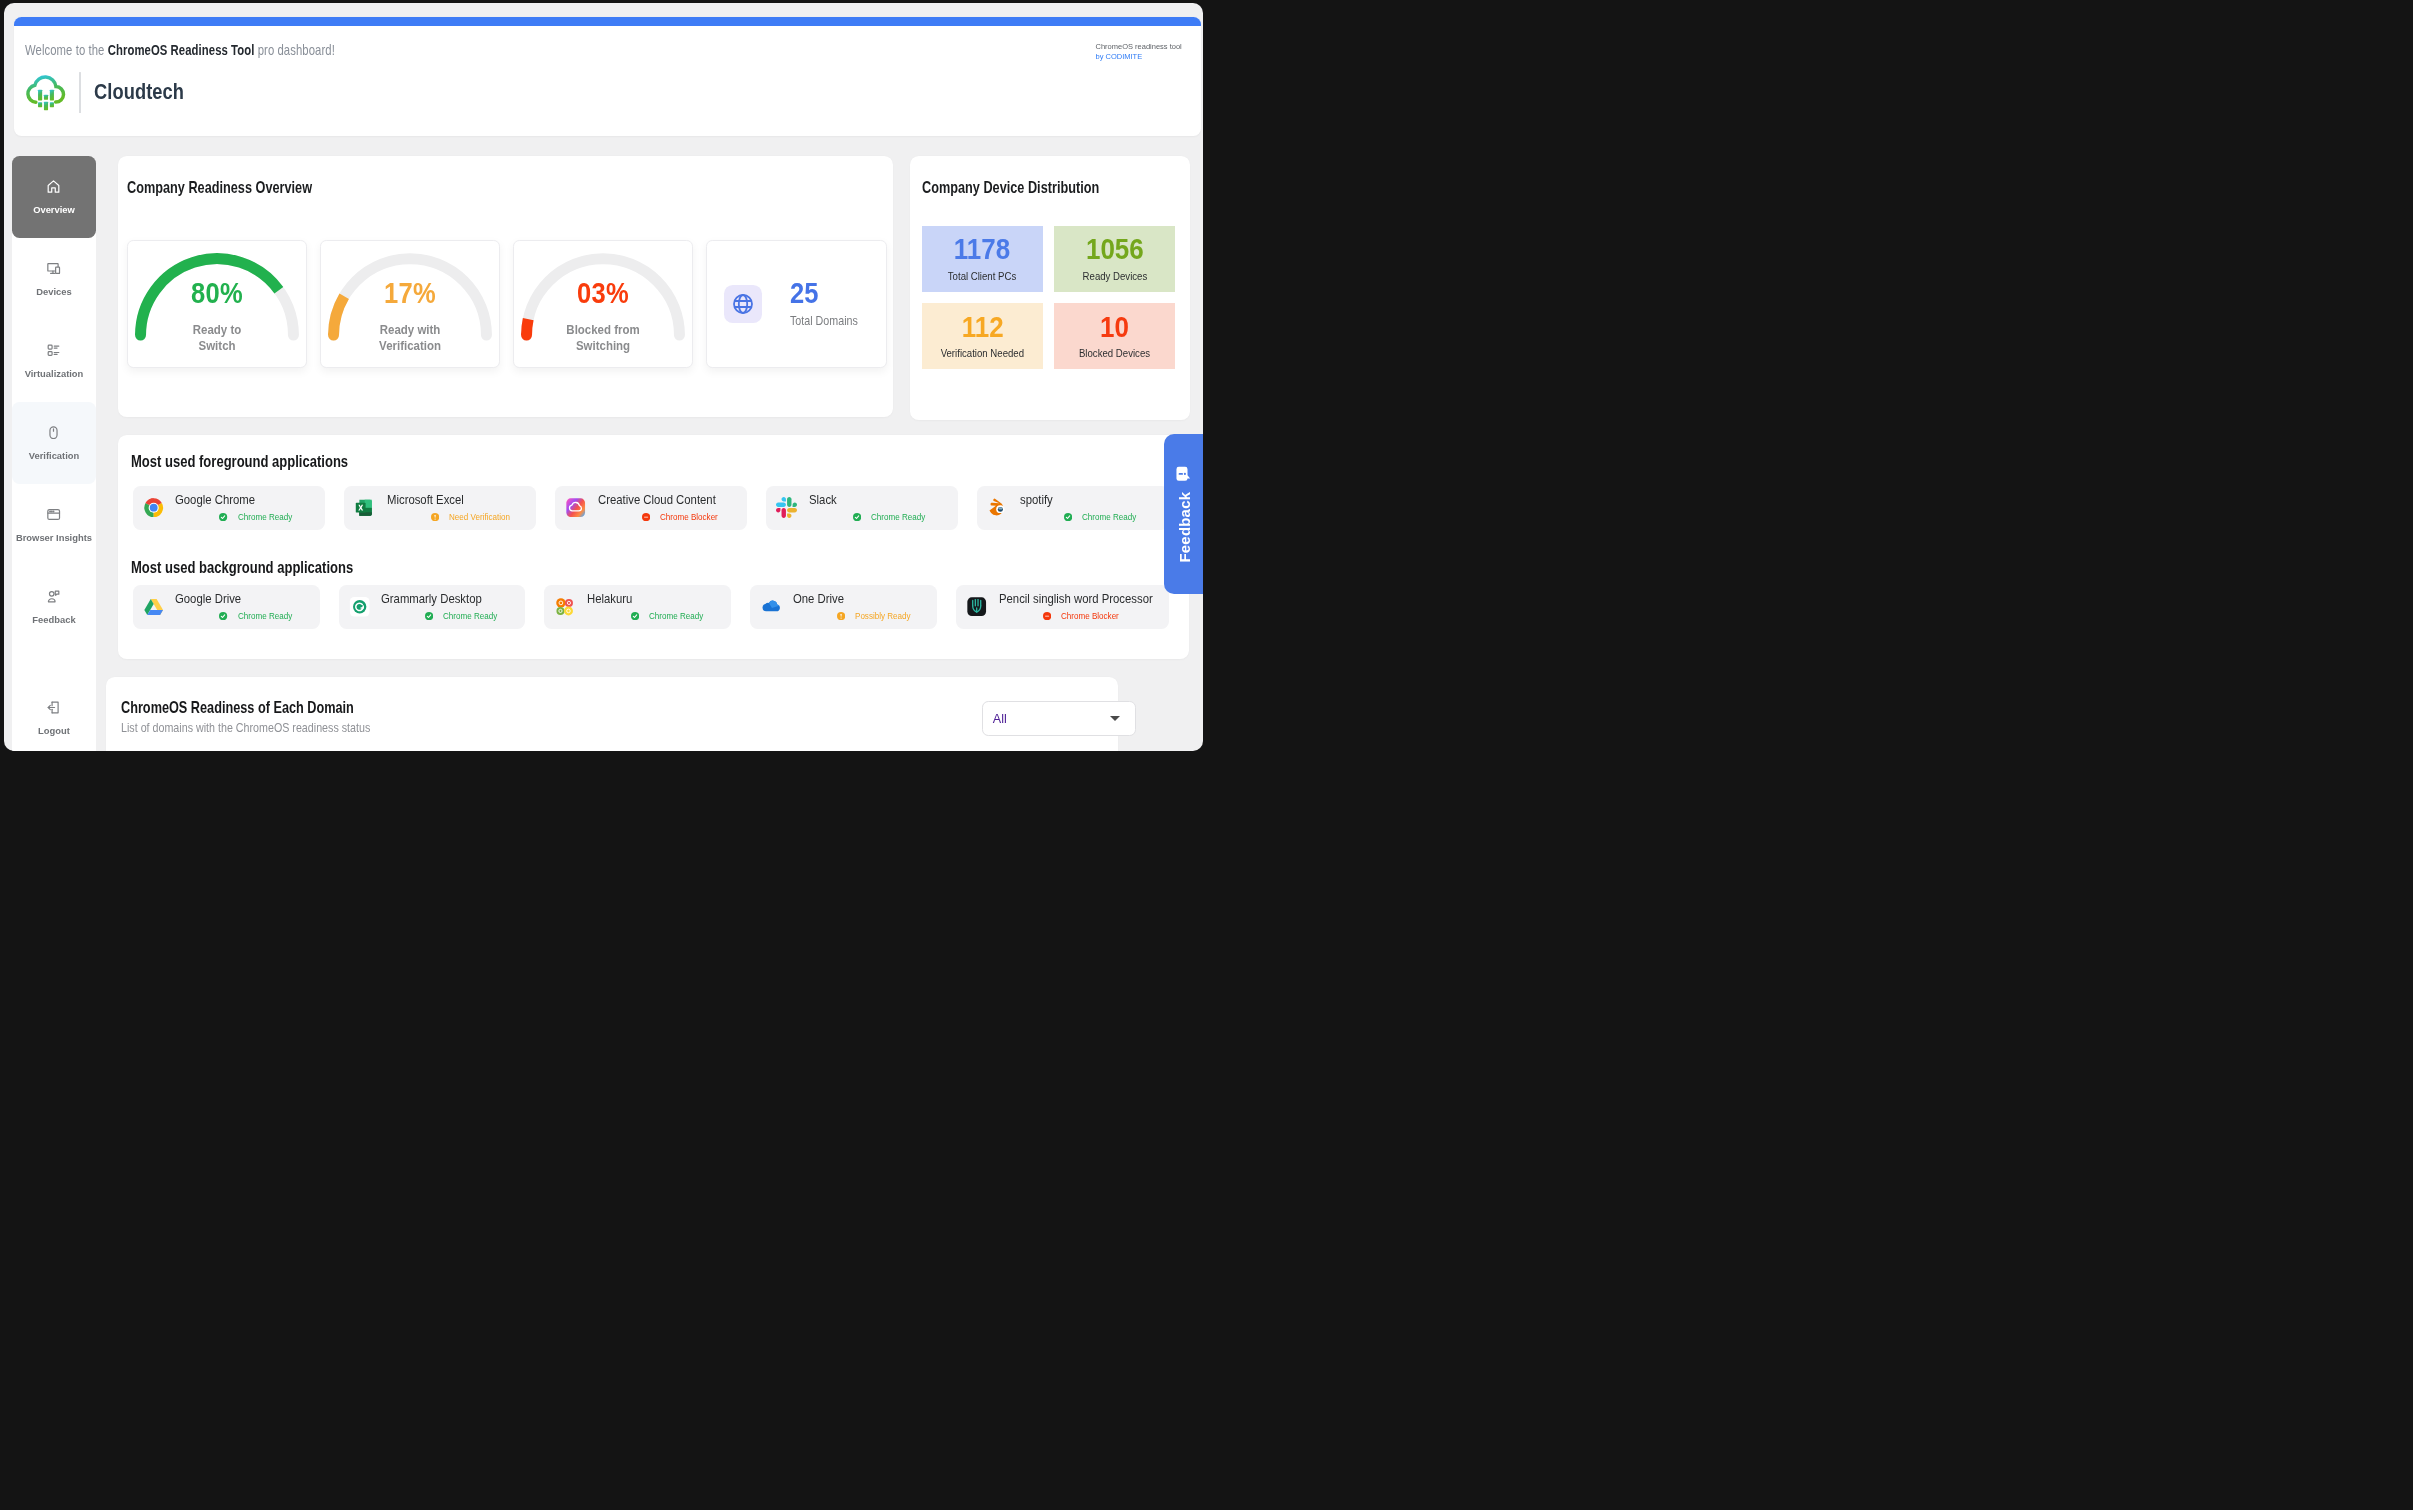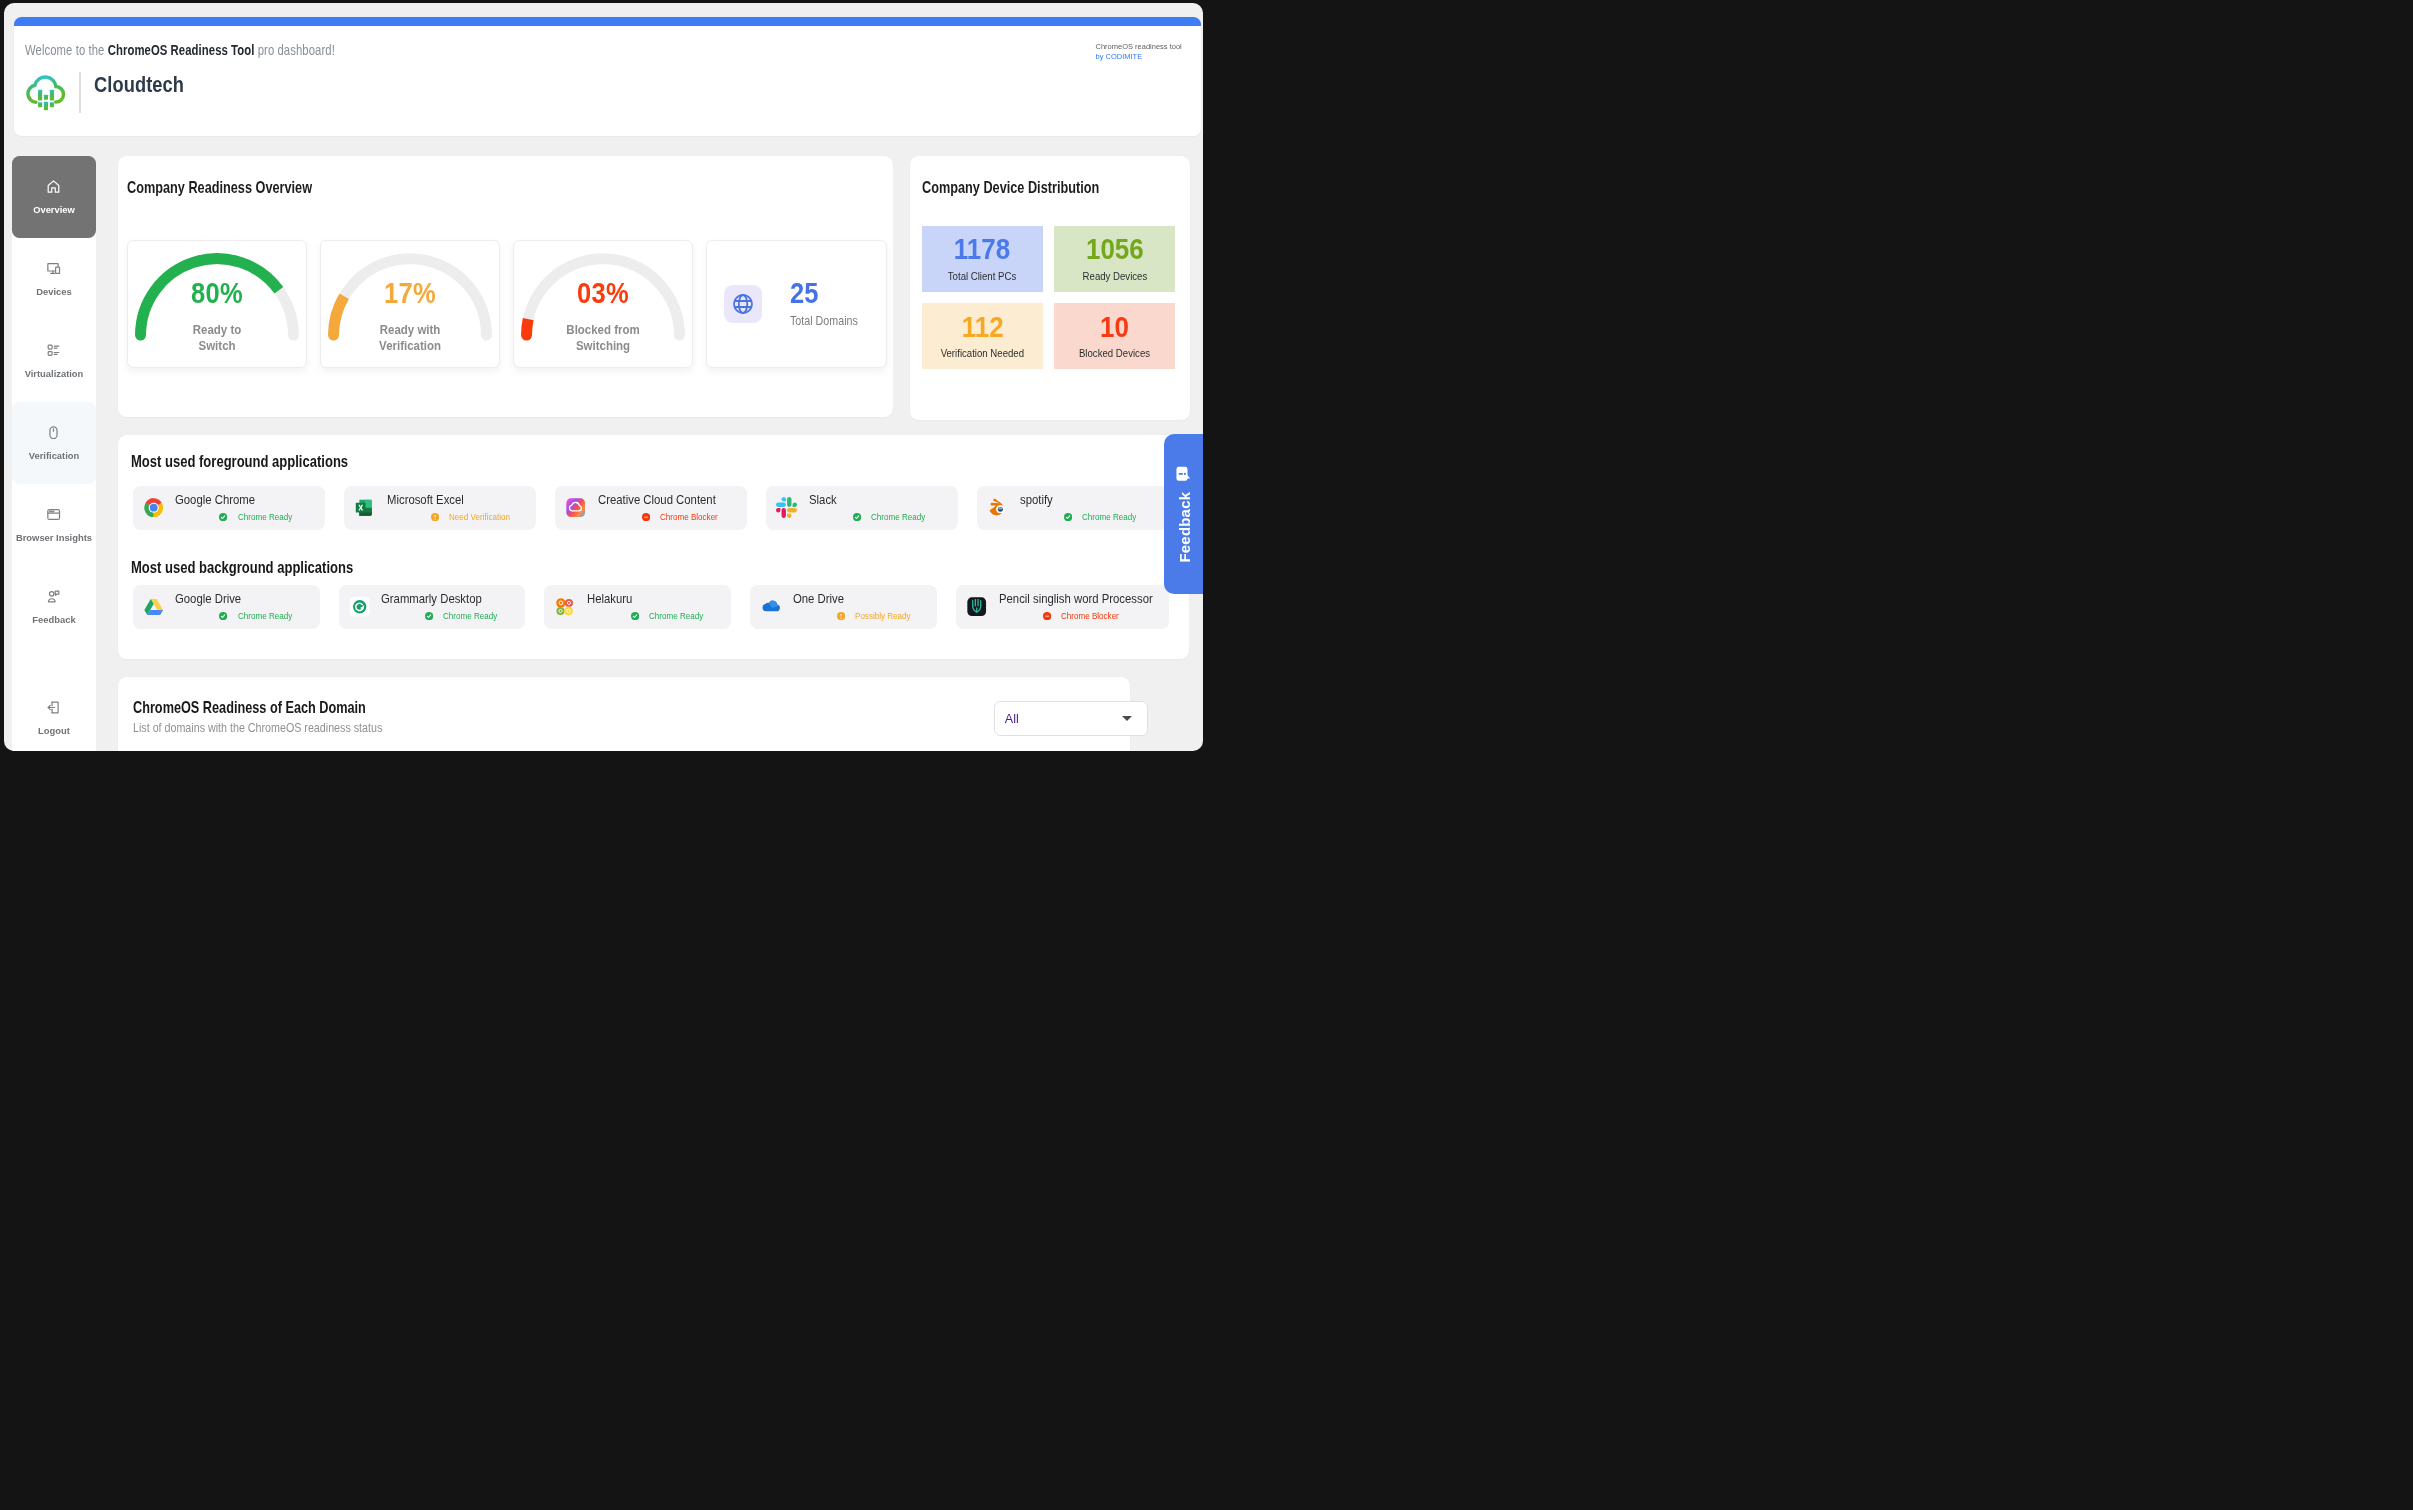--- a/index.html
+++ b/index.html
@@ -8,21 +8,21 @@
 
   .page { position:absolute; left:3.8px; top:2.5px; width:1199px; height:748px;
           background:#f0f0f1; border-radius:10px; overflow:hidden; }
 
   
   .header-card { position:absolute; left:10px; top:14px; width:1187px; height:119px;
                  background:#fff; border-radius:7.5px; box-shadow:0 0.6px 1.9px rgba(0,0,0,.04); }
   .top-bar { height:9.4px; background:#3e7cf6; border-radius:7.5px 7.5px 0 0; }
   .welcome { position:absolute; left:11.3px; top:25px; font-size:14.5px; color:#898f98; letter-spacing:0.1px; transform:scaleX(.78); transform-origin:left center; white-space:nowrap; }
   .welcome b { color:#24292f; font-weight:700; }
-  .logo-row { position:absolute; left:11.3px; top:55px; display:flex; }
+  .logo-row { position:absolute; left:11.3px; top:55px; display:flex; align-items:center; }
   .logo { width:41px; height:40px; }
   .logo-divider { width:1.3px; height:41px; background:#dcdee1; margin-left:13.2px; border-radius:0.6px; }
   .company-name { margin-left:13.2px; font-size:22px; font-weight:700; color:#2c3a49; letter-spacing:0.1px; transform:scaleX(.83); transform-origin:left center; }
   .product-badge { position:absolute; right:19px; top:25px; text-align:left; line-height:10.7px; font-size:7.5px; }
   .product-badge .l1 { color:#5f6368; }
   .product-badge .l2 { color:#2f7cf6; }
 
   
   .sidebar { position:absolute; left:8.2px; top:153px; width:84px; height:595px;
              background:#fff; border-radius:8.8px 8.8px 0 0; display:flex; flex-direction:column; }
@@ -77,21 +77,21 @@
   .app-tile { height:44px; background:#f3f3f5; border-radius:7.5px; display:flex; align-items:center;
               padding-left:10px; }
   .app-icon { width:21.4px; height:21.4px; flex:0 0 auto; }
   .app-info { margin-left:11.3px; }
   .app-name { font-size:12.6px; color:#2a2c2e; line-height:14px; white-space:nowrap; transform:scaleX(.9); transform-origin:left center; }
   .app-status { margin-top:4.4px; display:flex; align-items:center; font-size:9.4px; font-weight:500;padding-left:44px; }
   .app-status .status-text { transform:scaleX(.86); transform-origin:left center; white-space:nowrap; }
   .app-status svg { width:8.2px; height:8.2px; margin-right:5px; }
 
   
-  #domains-card { left:114px; top:674px; width:1012px; height:101px; }
+  #domains-card { left:102px; top:674px; width:1012px; height:101px; }
   #domains-card .dc-title { position:absolute; left:15.7px; top:21.4px; font-size:16.3px; font-weight:700; color:#17181a; transform:scaleX(.78); transform-origin:left center; white-space:nowrap; }
   #domains-card .dc-sub { position:absolute; left:15.7px; top:44px; font-size:12.6px; color:#8f9196; transform:scaleX(.85); transform-origin:left center; white-space:nowrap; }
   .dropdown { position:absolute; left:876px; top:24.5px; width:154px; height:35px;
               border:0.9px solid #e0e0e3; border-radius:6.3px; background:#fff;
               display:flex; align-items:center; justify-content:space-between;
               padding:0 15px 0 10px; cursor:pointer; }
   .dropdown .dd-value { font-size:12.6px; color:#4c1d95; }
   .dropdown .caret { width:0; height:0; border-left:5px solid transparent; border-right:5px solid transparent;
                      border-top:5.7px solid #4a4a4a; }
 

